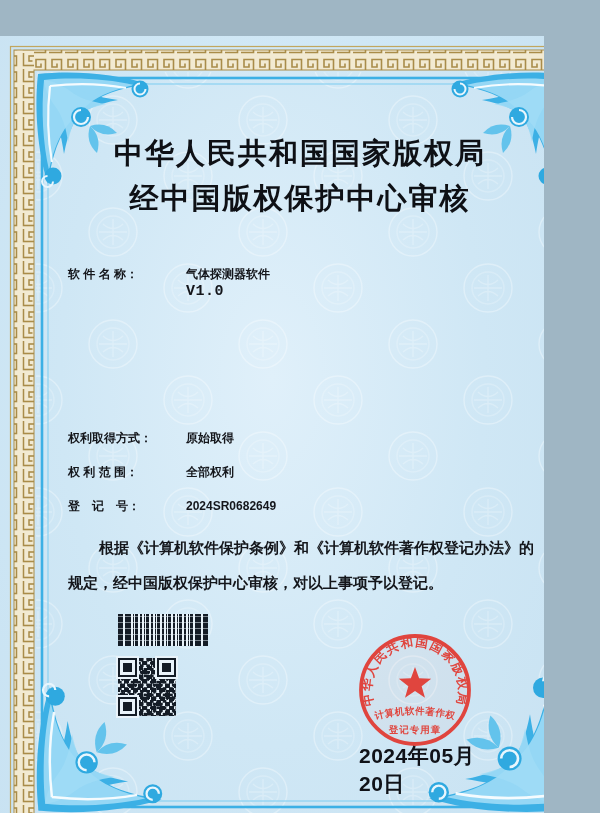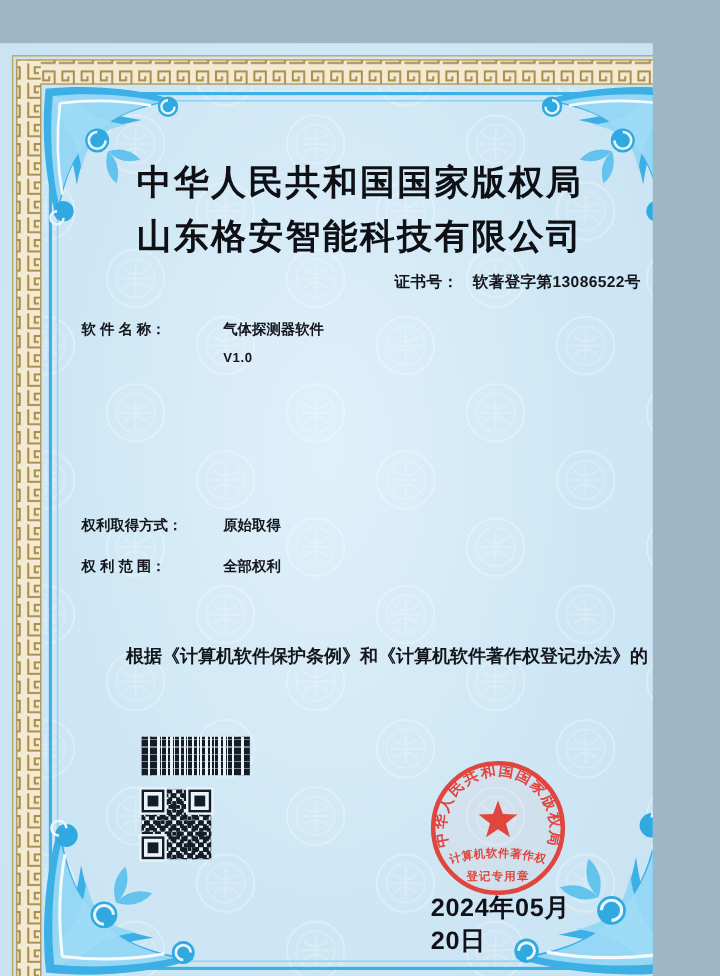--- a/index.html
+++ b/index.html
@@ -14,23 +14,23 @@
     font-family:"Liberation Serif","DejaVu Serif",serif;font-weight:900;
     font-size:29px;letter-spacing:2px;line-height:45px;color:#0e1015;
   }
   .certno{
     position:absolute;top:190px;left:0;width:534px;text-align:right;
     font-size:13px;font-weight:700;letter-spacing:.3px;white-space:pre;
   }
   .certno .gap{display:inline-block;width:12px;}
   .row{position:absolute;left:68px;font-size:12px;font-weight:700;white-space:pre;}
   .row .lbl{display:inline-block;min-width:118px;}
-  .version{position:absolute;left:186px;top:257px;font-size:11px;font-weight:700;letter-spacing:.5px;}
+  .version{position:absolute;left:186px;top:247px;font-size:15px;font-weight:700;letter-spacing:.5px;font-family:Liberation Mono, monospace;}
   .statement{position:absolute;left:68px;width:478px;font-size:15px;font-weight:700;line-height:35px;}
-  .statement .l1{padding-left:31px;text-align:center;}
+  .statement .l1{padding-left:31px;}
   .barcode{
     position:absolute;left:118px;top:578px;width:90px;height:32px;
     background:
       repeating-linear-gradient(0deg, rgba(233,243,250,0) 0 5px, rgba(233,243,250,.5) 5px 6px),
       linear-gradient(90deg,#141c26 0 5px,#e9f3fa 5px 7px,#141c26 7px 11px,
         rgba(0,0,0,0) 11px calc(100% - 11px),
         #141c26 calc(100% - 11px) calc(100% - 7px),#e9f3fa calc(100% - 7px) calc(100% - 5px),#141c26 calc(100% - 5px) 100%),
       repeating-linear-gradient(90deg,#141c26 0 2px,#e9f3fa 2px 4px,#141c26 4px 5px,#e9f3fa 5px 6px,#141c26 6px 9px,#e9f3fa 9px 11px);
   }
   .qrcode{
@@ -105,36 +105,37 @@
     <rect x="48" y="48" width="504" height="717" fill="none" stroke="#8fd3f1" stroke-width="1.3"></rect>
 
     <use href="#corn" transform="translate(34,34)"></use>
     <use href="#corn" transform="translate(566,34) scale(-1,1)"></use>
     <use href="#corn" transform="translate(34,779) scale(1.12,-1.12)"></use>
     <use href="#corn" transform="translate(566,779) scale(-1.2,-1.2)"></use>
   </svg>
 
   <div class="title">
     <div>中华人民共和国国家版权局</div>
-    <div>山东格安智能科技有限公司</div>
+    <div>经中国版权保护中心审核</div>
   </div>
 
-  <div class="certno"><span>证书号：</span><span class="gap"></span><span>软著登字第13086522号</span></div>
 
   <div class="row" style="top:230px"><span class="lbl">软 件 名 称：</span><span>气体探测器软件</span></div>
   <div class="version">V1.0</div>
 
 
   <div class="row" style="top:428px"><span class="lbl">权 利 范 围：</span><span>全部权利</span></div>
 
   <div class="row" style="top:394px"><span class="lbl">权利取得方式：</span><span>原始取得</span></div>
 
+  <div class="row" style="top:462px"><span class="lbl">登　记　号：</span><span>2024SR0682649</span></div>
 
   <div class="statement" style="top:494px">
     <div class="l1">根据《计算机软件保护条例》和《计算机软件著作权登记办法》的</div>
+    <div>规定，经中国版权保护中心审核，对以上事项予以登记。</div>
   </div>
 
   <div class="barcode"></div>
 
   <div class="qrcode">
     <div class="finder tl"></div>
     <div class="finder tr"></div>
     <div class="finder bl"></div>
   </div>
 

